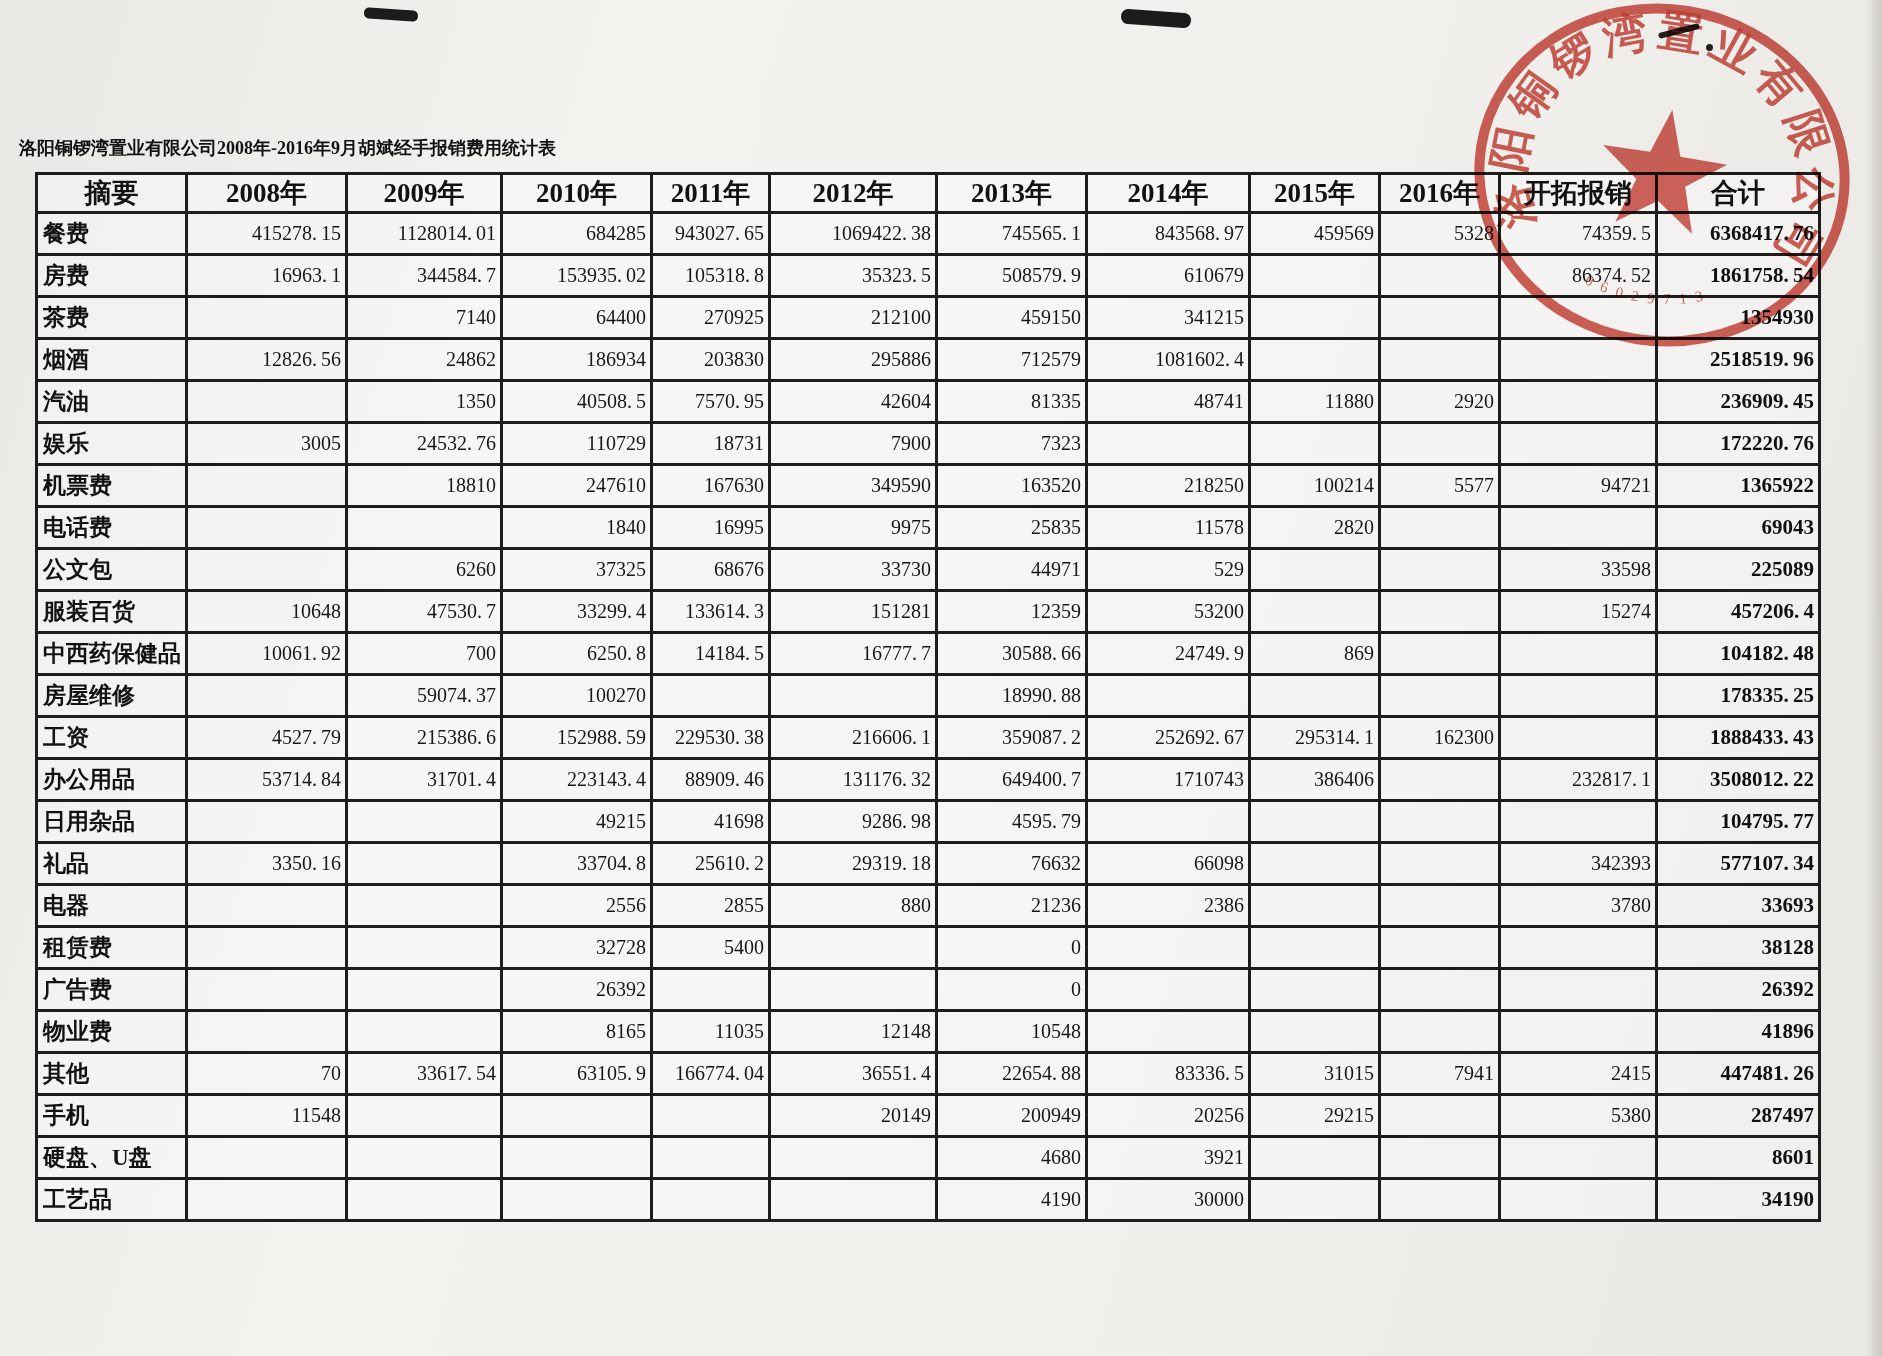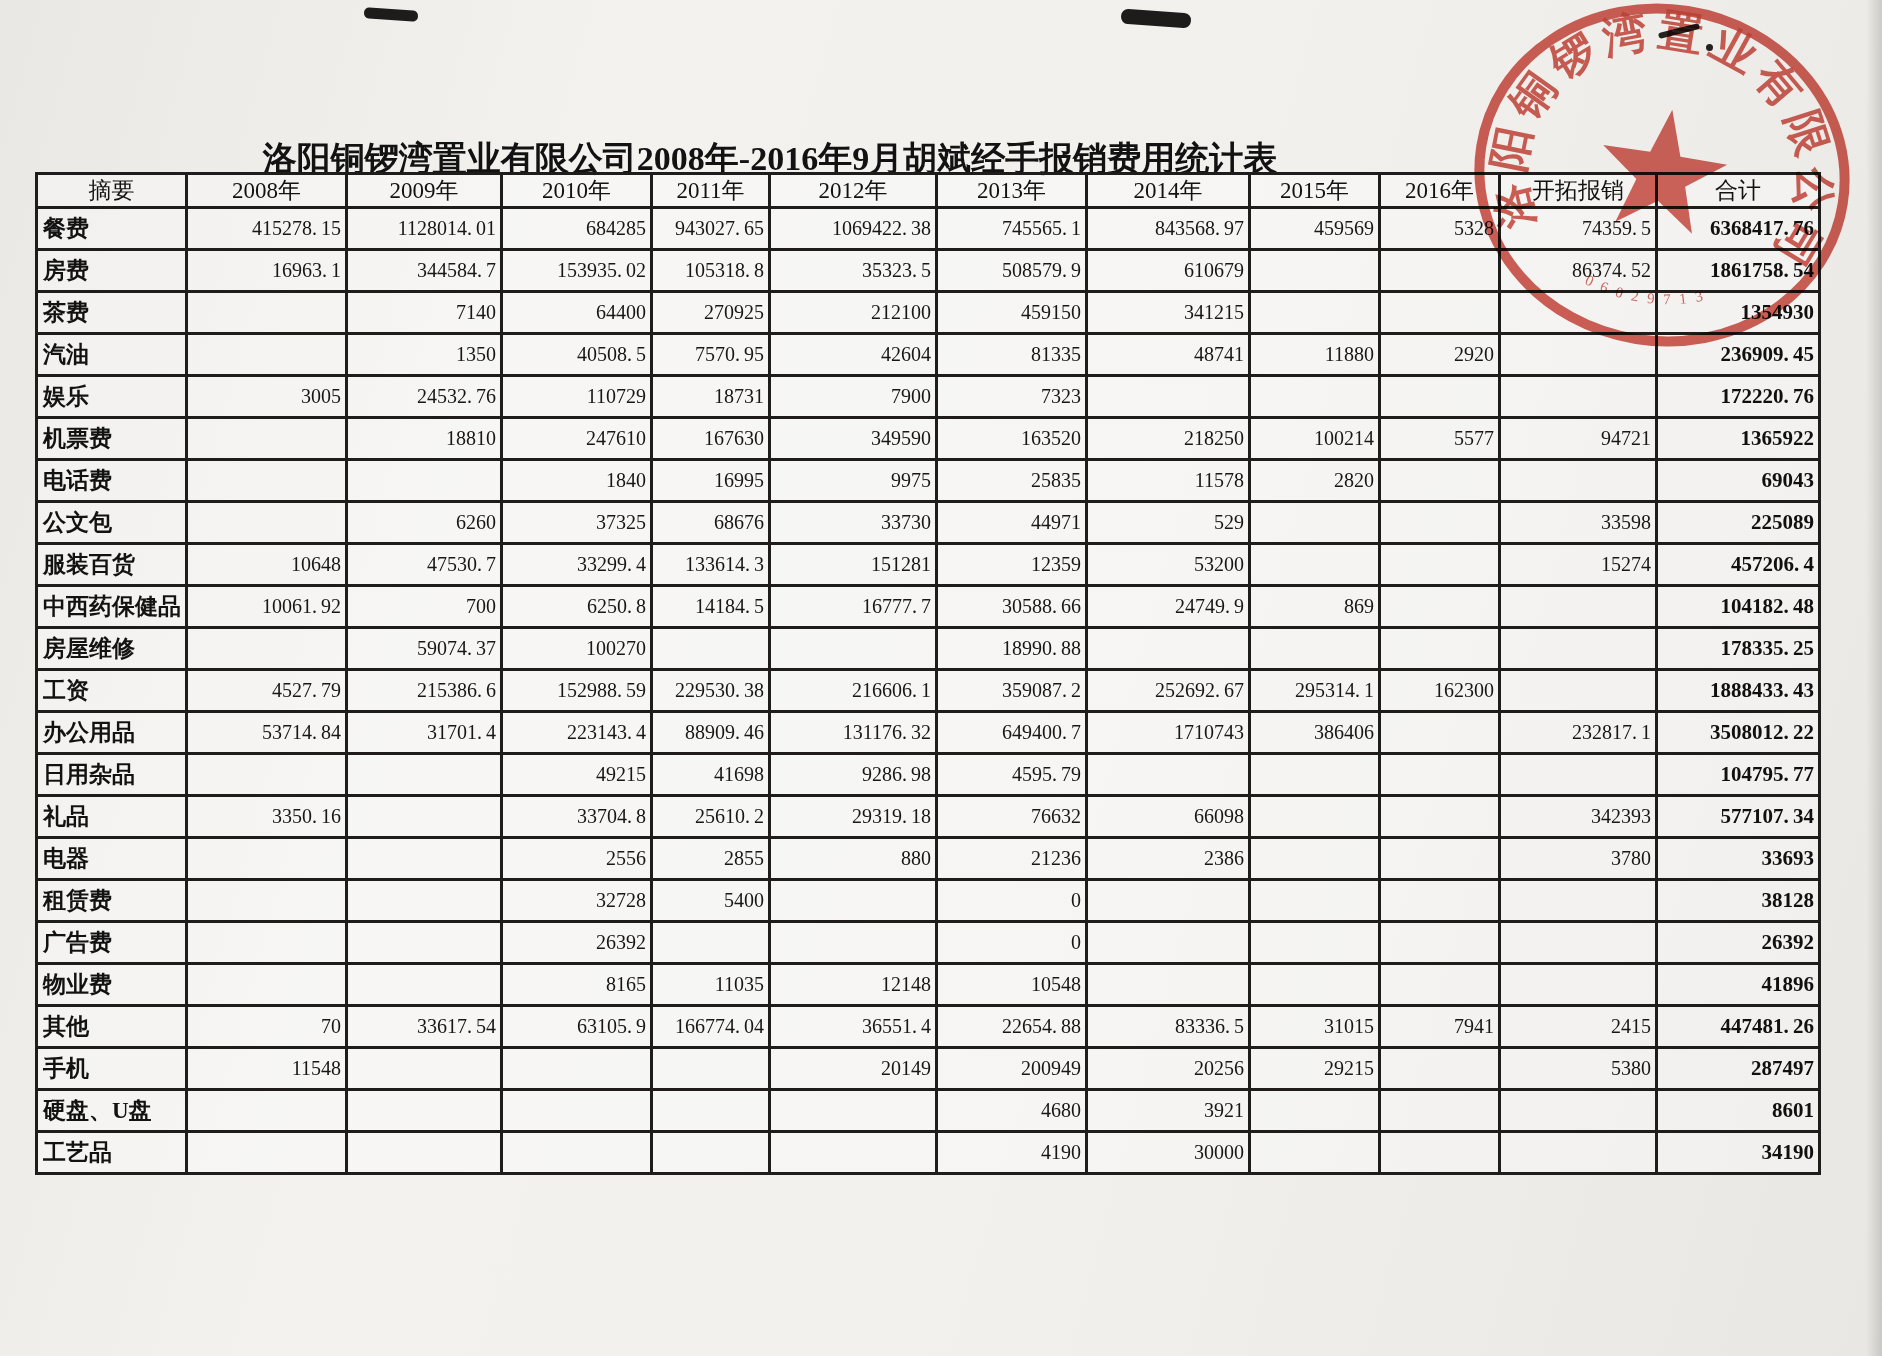--- a/index.html
+++ b/index.html
@@ -10,33 +10,33 @@
   }
   .page{
     position:absolute;inset:0;
     background:linear-gradient(105deg,#eae8e5 0%,#f3f2ef 28%,#f1f0ed 62%,#e9e7e4 100%);
   }
   .page-edge-shadow{
     position:absolute;right:0;top:0;bottom:0;width:16px;
     background:linear-gradient(90deg,rgba(0,0,0,0),rgba(90,85,80,.22));
   }
   .doc-title{
-    position:absolute;top:136px;left:35px;width:1470px;
-    text-align:center;font-size:34px;font-weight:bold;color:#121212;
+    position:absolute;top:136px;left:19px;width:1470px;
+    font-size:18px;font-weight:bold;color:#121212;
     white-space:nowrap;
   }
   table.expense{
     position:absolute;left:35px;top:172px;width:1783px;
     border-collapse:collapse;table-layout:fixed;
   }
   table.expense th,table.expense td{
     border:3px solid #1e1d1c;overflow:hidden;white-space:nowrap;
     background:rgba(255,255,255,.35);
   }
-  table.expense th{height:31px;font-size:23px;font-weight:normal;text-align:center;color:#121212;padding:0 2px;}
+  table.expense th{height:31px;font-size:27px;font-weight:bold;text-align:center;color:#121212;padding:0 2px;}
   table.expense td{height:37px;}
   td.lbl{font-size:23px;font-weight:bold;text-align:left;padding-left:5px;color:#121212;}
   td.num{font-size:20px;text-align:right;padding-right:4px;color:#181716;}
   td.total{font-weight:bold;font-size:21px;color:#101010;margin-left:13px;}
   .ink-mark{position:absolute;background:#1d1c1b;border-radius:5px;}
   .mark-1{left:364px;top:9px;width:54px;height:11px;transform:rotate(4deg);}
   .mark-2{left:1121px;top:11px;width:70px;height:15px;transform:rotate(4deg);border-radius:7px;}
   .pen-dash{left:1658px;top:28px;width:42px;height:6px;transform:rotate(-14deg);background:#24211f;border-radius:3px;}
   .pen-dot{left:1706px;top:44px;width:7px;height:7px;border-radius:50%;background:#24211f;}
   .stamp{
@@ -124,20 +124,34 @@
           <td class="num">270925</td>
           <td class="num">212100</td>
           <td class="num">459150</td>
           <td class="num">341215</td>
           <td class="num"></td>
           <td class="num"></td>
           <td class="num"></td>
           <td class="num total">1354930</td>
         </tr>
         <tr>
+          <td class="lbl">烟酒</td>
+          <td class="num">12826. 56</td>
+          <td class="num">24862</td>
+          <td class="num">186934</td>
+          <td class="num">203830</td>
+          <td class="num">295886</td>
+          <td class="num">712579</td>
+          <td class="num">1081602. 4</td>
+          <td class="num"></td>
+          <td class="num"></td>
+          <td class="num"></td>
+          <td class="num total">2518519. 96</td>
+        </tr>
+        <tr>
           <td class="lbl">汽油</td>
           <td class="num"></td>
           <td class="num">1350</td>
           <td class="num">40508. 5</td>
           <td class="num">7570. 95</td>
           <td class="num">42604</td>
           <td class="num">81335</td>
           <td class="num">48741</td>
           <td class="num">11880</td>
           <td class="num">2920</td>

